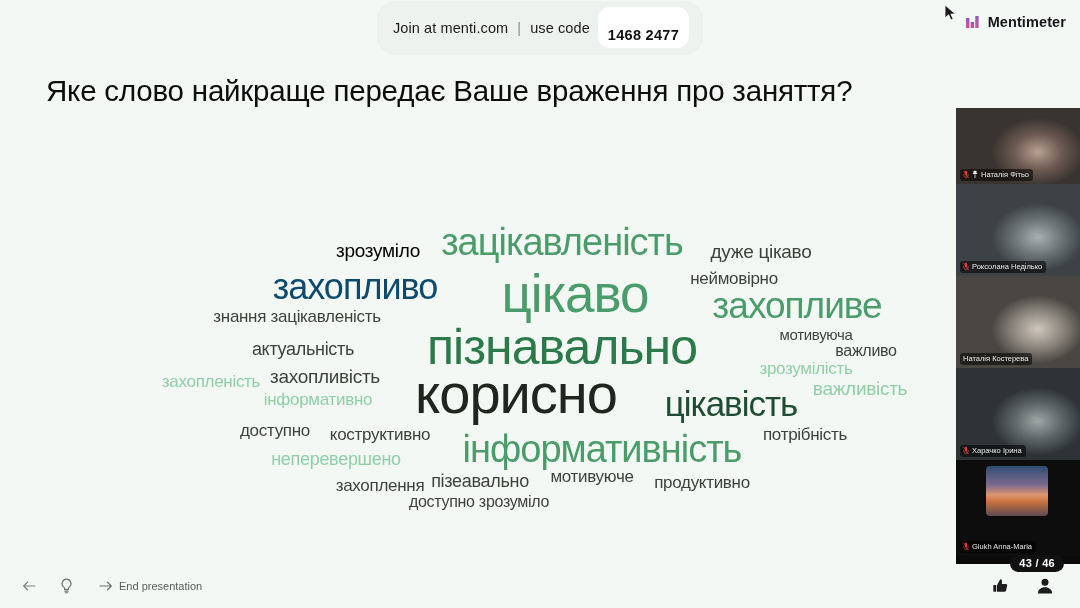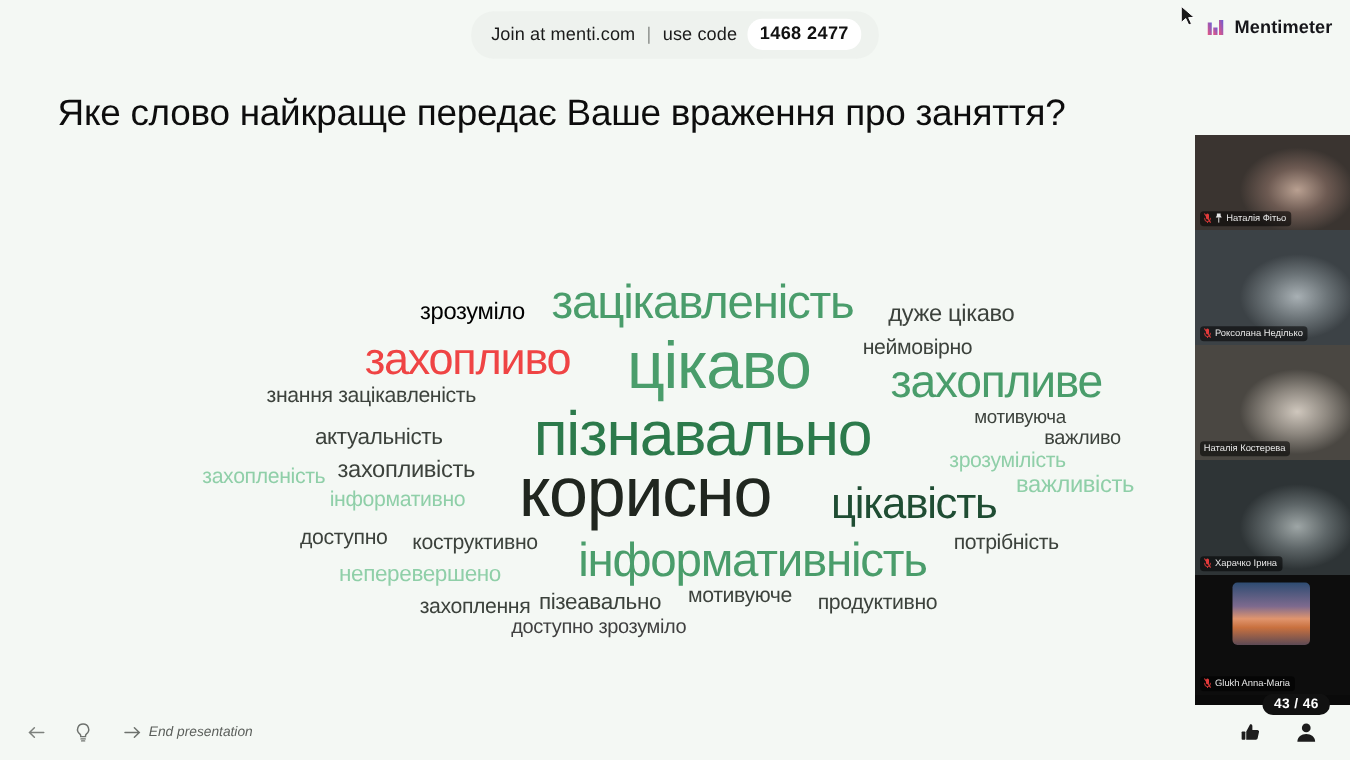--- a/index.html
+++ b/index.html
@@ -17,21 +17,21 @@
   }
   #joinpill{
     display:flex; align-items:center; gap:8px;
     background:#eef2ee; border-radius:18px;
     padding:6px 14px 7px 16px;
     font-size:14.5px; color:#1b1b1b; letter-spacing:.1px;
   }
   #joinpill .sep{ color:#8d918d; margin:0 1px; }
   #codebox{
     background:#ffffff; border-radius:12px;
-    padding:4px 10px 5px; font-weight:bold; font-size:14.5px;
+    padding:20px 10px 5px; font-weight:bold; font-size:14.5px;
     letter-spacing:.3px; color:#111;
   }
   #brand{
     position:absolute; right:14px; top:14px;
     display:flex; align-items:center; gap:7px;
     font-size:14.5px; font-weight:bold; color:#16161a; letter-spacing:.1px;
   }
   #cursor{ position:absolute; left:944px; top:4px; width:14px; height:18px; }
 
   
@@ -65,21 +65,21 @@
   }
   .mic{ width:6px; height:9px; flex:none; }
 
   
   #bottom{
     position:absolute; left:0; bottom:0; width:1080px; height:44px;
     display:flex; align-items:center;
   }
   .bbtn{
     display:flex; align-items:flex-start; gap:6px;
-    color:#5b5f5b; font-size:11px;font-style:italic;
+    color:#5b5f5b; font-size:11px;
   }
   #counter{
     position:absolute; right:16px; bottom:36px;
     background:#111; color:#fff; border-radius:11px;
     padding:2px 9px 3px; font-size:11px; font-weight:bold; letter-spacing:.3px;
   }
 </style>
 </head>
 <body>
 
@@ -110,21 +110,21 @@
 <svg id="cursor" viewBox="0 0 14 18">
   <path d="M1 1 L1 14 L4.6 10.8 L7 16 L9.2 15 L6.9 10.1 L11.4 10 Z" fill="#1a1a1a" stroke="#fff" stroke-width=".8"></path>
 </svg>
 
 <div id="question">Яке слово найкраще передає Ваше враження про заняття?</div>
 
 <div id="cloud">
     <span class="w" style="left: 378px; top: 130px; font-size: 19px; color: #000000;">зрозуміло</span>
     <span class="w" style="left: 562px; top: 122px; font-size: 38px; color: rgb(74, 157, 107); letter-spacing: -1px;">зацікавленість</span>
     <span class="w" style="left: 761px; top: 131px; font-size: 19px; color: rgb(60, 66, 60);">дуже цікаво</span>
-    <span class="w" style="left: 374px; top: 167px; font-size: 36px; color: #ef4444; letter-spacing: -1px;">захопливо</span>
+    <span class="w" style="left: 355px; top: 167px; font-size: 36px; color: #0c4a6e; letter-spacing: -1px;">захопливо</span>
     <span class="w" style="left: 734px; top: 158px; font-size: 17px; color: rgb(60, 66, 60);">неймовірно</span>
     <span class="w" style="left: 575px; top: 173px; font-size: 53px; color: rgb(74, 157, 107); letter-spacing: -1px;">цікаво</span>
     <span class="w" style="left: 797px; top: 185px; font-size: 37px; color: rgb(74, 157, 107); letter-spacing: -1px;">захопливе</span>
     <span class="w" style="left: 297px; top: 196px; font-size: 17px; color: rgb(60, 66, 60);">знання зацікавленість</span>
     <span class="w" style="left: 816px; top: 214px; font-size: 15px; color: rgb(60, 66, 60);">мотивуюча</span>
     <span class="w" style="left: 303px; top: 229px; font-size: 18px; color: rgb(60, 66, 60);">актуальність</span>
     <span class="w" style="left: 562px; top: 227px; font-size: 50px; color: rgb(44, 122, 75); letter-spacing: -1px;">пізнавально</span>
     <span class="w" style="left: 866px; top: 231px; font-size: 16px; color: rgb(60, 66, 60);">важливо</span>
     <span class="w" style="left: 806px; top: 248px; font-size: 17px; color: rgb(143, 207, 168);">зрозумілість</span>
     <span class="w" style="left: 211px; top: 261px; font-size: 17px; color: rgb(143, 207, 168);">захопленість</span>

